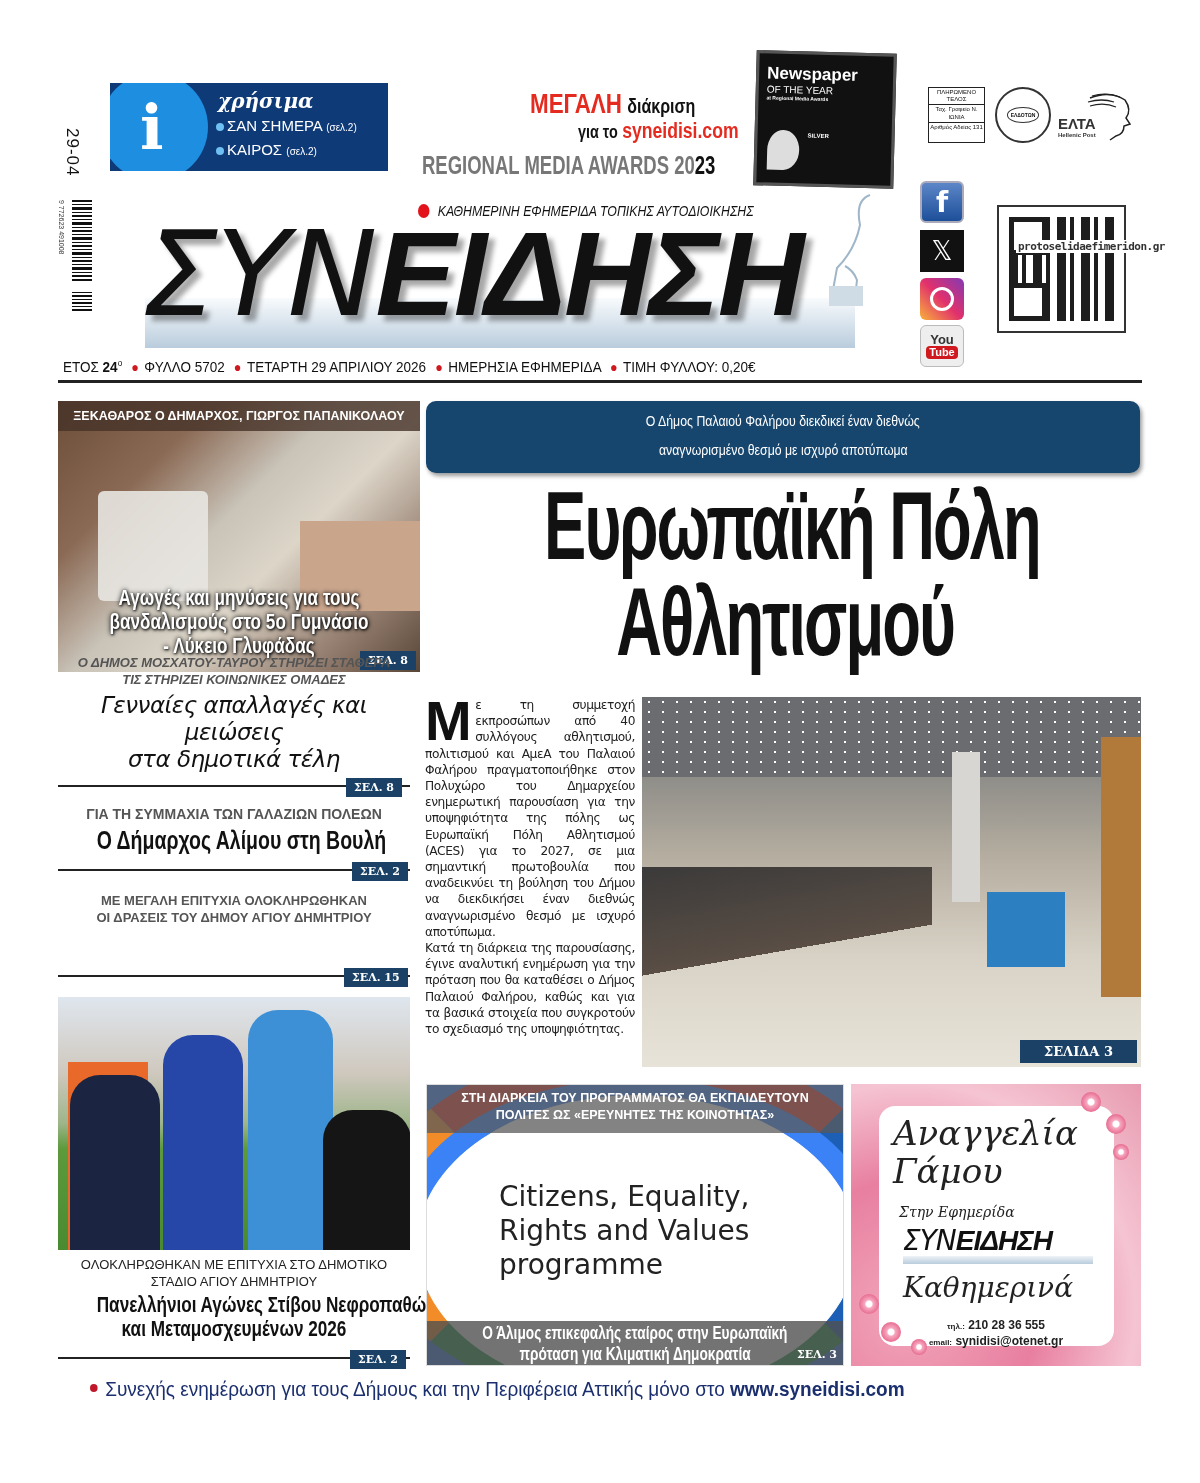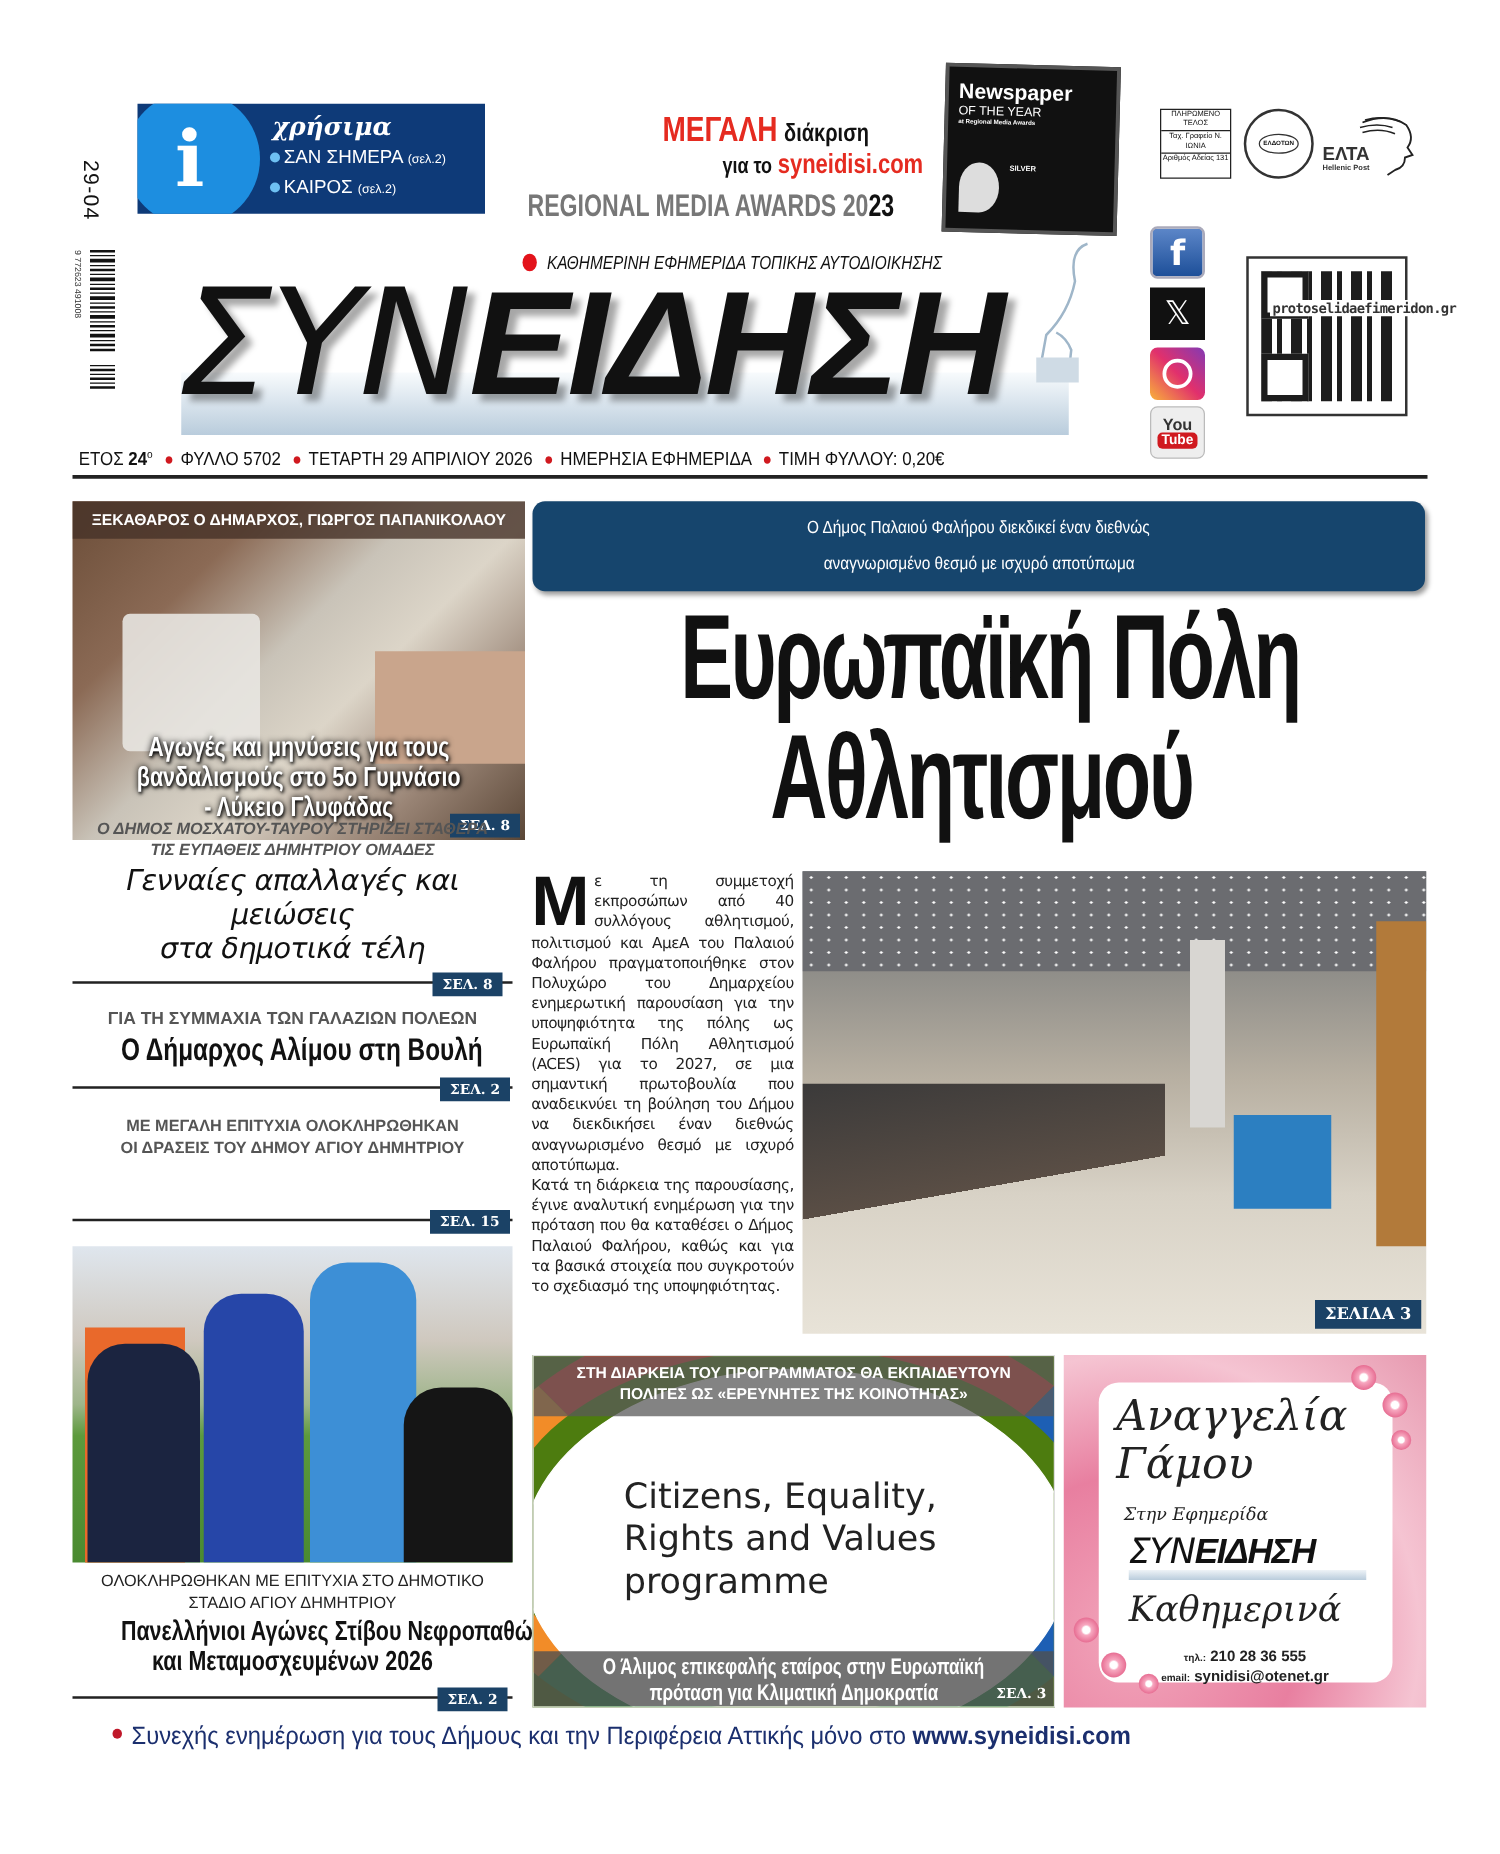--- a/index.html
+++ b/index.html
@@ -106,21 +106,21 @@
 
   .photo-main { left: 642px; top: 697px; width: 499px; height: 370px; background:
       linear-gradient(#5b5f66 0%, #8c8b87 20%, #b8b0a2 45%, #d8d2c6 70%, #e8e3d8 100%); overflow:hidden; }
   .photo-main .ceiling { position:absolute; left:0; top:0; width:100%; height:80px; background: radial-gradient(#fff 1px, transparent 1.5px) 0 0/14px 10px, #6b6c70; }
   .photo-main .pillar { position:absolute; left: 310px; top: 55px; width: 28px; height: 150px; background:#d8d6d2; }
   .photo-main .crowd { position:absolute; left: 0; top: 170px; width: 290px; height: 130px; background: linear-gradient(170deg,#3b3a3a,#5a4e45 60%, transparent 60%); }
   .photo-main .table { position:absolute; left: 345px; top: 195px; width: 78px; height: 75px; background:#2c7fc1; }
   .photo-main .wood { position:absolute; right: 0; top: 40px; width: 40px; height: 260px; background:#b27a3a; }
 
   
-  .eu-box { left: 426px; top: 1084px; width: 418px; height: 282px; background:#4d7c0f; overflow:hidden; border: 1px solid #ddd; }
+  .eu-box { left: 426px; top: 1084px; width: 418px; height: 282px; background:#3b82f6; overflow:hidden; border: 1px solid #ddd; }
   .eu-ring { position:absolute; border-radius: 50%; border-style: solid; }
   .eu-kicker { position:absolute; left:0; top:0; width:100%; height:48px; background: rgba(90,90,90,.75); color:#fff; font-weight:bold; font-size: 12.5px; line-height: 17px; text-align:center; padding-top: 5px; }
   .eu-title { position:absolute; left: 72px; top: 95px; font-size: 28px; line-height: 34px; color:#222; font-family:"DejaVu Sans", sans-serif; }
   .eu-foot { position:absolute; left:0; bottom:0; width:100%; height:44px; background: rgba(80,80,80,.8); color:#fff; font-weight:bold; font-size: 18px; line-height: 21px; text-align:center; padding-top: 2px; }
   .eu-foot span { display:inline-block; transform: scaleX(0.76); white-space: nowrap; }
   .eu-sel { position:absolute; right: 6px; bottom: 4px; font-family:"DejaVu Serif", serif; font-size: 11px; color:#fff; font-weight:bold; }
 
   .ad { left: 851px; top: 1084px; width: 290px; height: 282px; background: radial-gradient(circle at 20% 80%, #f2a6bb, #e87fa0 40%, #f5c4d2 70%, #e79ab0); overflow:hidden; }
   .ad-card { position:absolute; left: 28px; top: 22px; width: 235px; height: 240px; background:#fff; border-radius: 16px; }
   .ad-t1 { position:absolute; left: 42px; top: 30px; font-family:"DejaVu Serif", serif; font-style: italic; font-size: 34px; line-height: 38px; color:#222; }
@@ -269,21 +269,21 @@
   <div class="head">
     <div>Αγωγές και μηνύσεις για τους</div>
     <div>βανδαλισμούς στο 5ο Γυμνάσιο</div>
     <div>- Λύκειο Γλυφάδας</div>
   </div>
   <div class="sel" style="right:4px; bottom:2px;">ΣΕΛ. 8</div>
 </div>
 
 <div class="story" style="top:654px;font-style:italic;">
   <div class="kick-g">Ο ΔΗΜΟΣ ΜΟΣΧΑΤΟΥ-ΤΑΥΡΟΥ ΣΤΗΡΙΖΕΙ ΣΤΑΘΕΡΑ</div>
-  <div class="kick-g">ΤΙΣ ΕΥΠΑΘΕΙΣ ΔΗΜΗΤΡΙΟΥ ΟΜΑΔΕΣ</div>
+  <div class="kick-g">ΤΙΣ ΣΤΗΡΙΖΕΙ ΚΟΙΝΩΝΙΚΕΣ ΟΜΑΔΕΣ</div>
   <div class="head-light" style="margin-top:4px;">Γενναίες απαλλαγές και μειώσεις</div>
   <div class="head-light">στα δημοτικά τέλη</div>
 </div>
 <div class="rule" style="top:785px;"></div>
 <div class="sel abs" style="left:346px; top:778px;">ΣΕΛ. 8</div>
 
 <div class="story" style="top:806px;">
   <div class="kick-g" style="font-size:14px;">ΓΙΑ ΤΗ ΣΥΜΜΑΧΙΑ ΤΩΝ ΓΑΛΑΖΙΩΝ ΠΟΛΕΩΝ</div>
   <div class="head-heavy" style="margin-top:3px;">Ο Δήμαρχος Αλίμου στη Βουλή</div>
 </div>
@@ -326,21 +326,21 @@
   <span class="dropcap">Μ</span><span>ε τη συμμετοχή εκπροσώπων από 40 συλλόγους αθλητισμού, πολιτισμού και ΑμεΑ του Παλαιού Φαλήρου πραγματοποιήθηκε στον Πολυχώρο του Δημαρχείου ενημερωτική παρουσίαση για την υποψηφιότητα της πόλης ως Ευρωπαϊκή Πόλη Αθλητισμού (ACES) για το 2027, σε μια σημαντική πρωτοβουλία που αναδεικνύει τη βούληση του Δήμου να διεκδικήσει έναν διεθνώς αναγνωρισμένο θεσμό με ισχυρό αποτύπωμα.</span><br>
   <span>Κατά τη διάρκεια της παρουσίασης, έγινε αναλυτική ενημέρωση για την πρόταση που θα καταθέσει ο Δήμος Παλαιού Φαλήρου, καθώς και για τα βασικά στοιχεία που συγκροτούν το σχεδιασμό της υποψηφιότητας.</span>
 </div>
 
 <div class="abs photo-main">
   <div class="ceiling"></div>
   <div class="pillar"></div>
   <div class="crowd"></div>
   <div class="table"></div>
   <div class="wood"></div>
-  <div class="sel" style="right:4px; bottom:4px; font-size:13px; padding:4px 8px;">ΣΕΛΙΔΑ 3</div>
+  <div class="sel" style="right:4px; bottom:4px; font-size:13px; padding:4px 24px;">ΣΕΛΙΔΑ 3</div>
 </div>
 
 <div class="abs eu-box">
   <div class="eu-ring" style="left:-60px; top:-40px; width:540px; height:360px; border-width:34px; border-color:#e8392f #1d5fb4 #1f9c4a #f28c28;"></div>
   <div class="eu-ring" style="left:-10px; top:10px; width:440px; height:300px; border-width:1px; border-color:#fff; background:#fff;"></div>
   <div class="eu-kicker">
     <div>ΣΤΗ ΔΙΑΡΚΕΙΑ ΤΟΥ ΠΡΟΓΡΑΜΜΑΤΟΣ ΘΑ ΕΚΠΑΙΔΕΥΤΟΥΝ</div>
     <div>ΠΟΛΙΤΕΣ ΩΣ «ΕΡΕΥΝΗΤΕΣ ΤΗΣ ΚΟΙΝΟΤΗΤΑΣ»</div>
   </div>
   <div class="eu-title">

